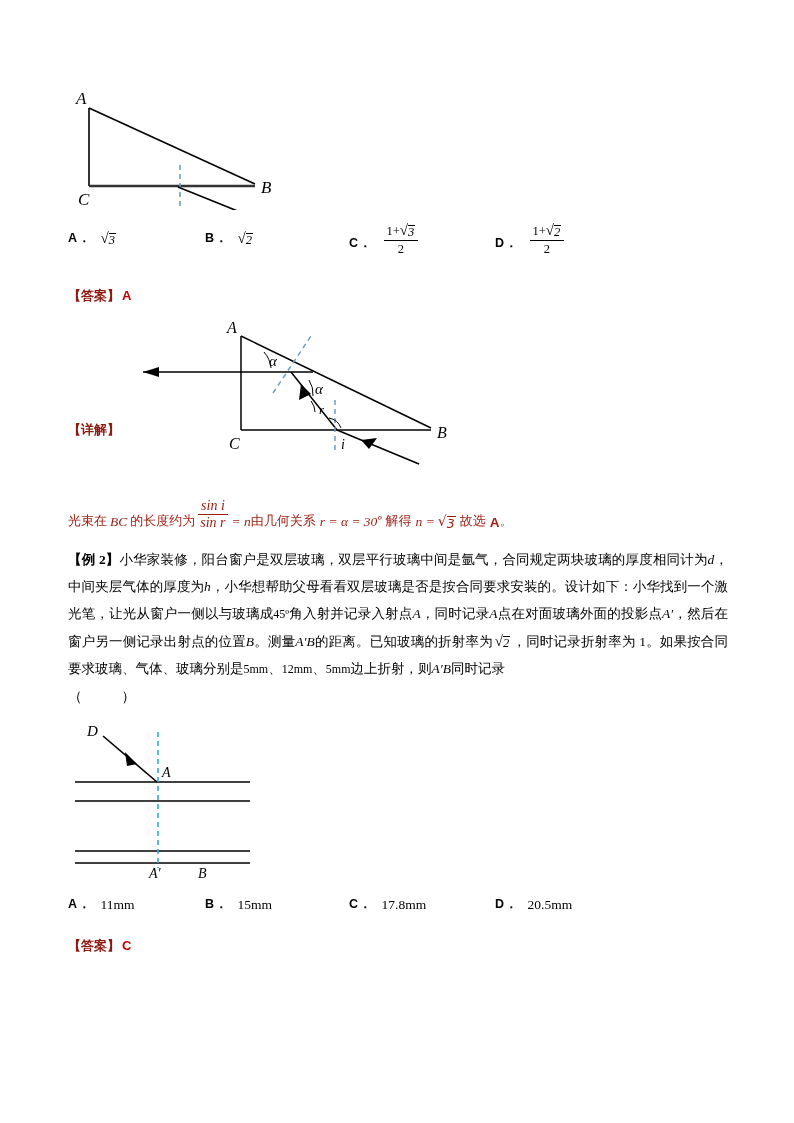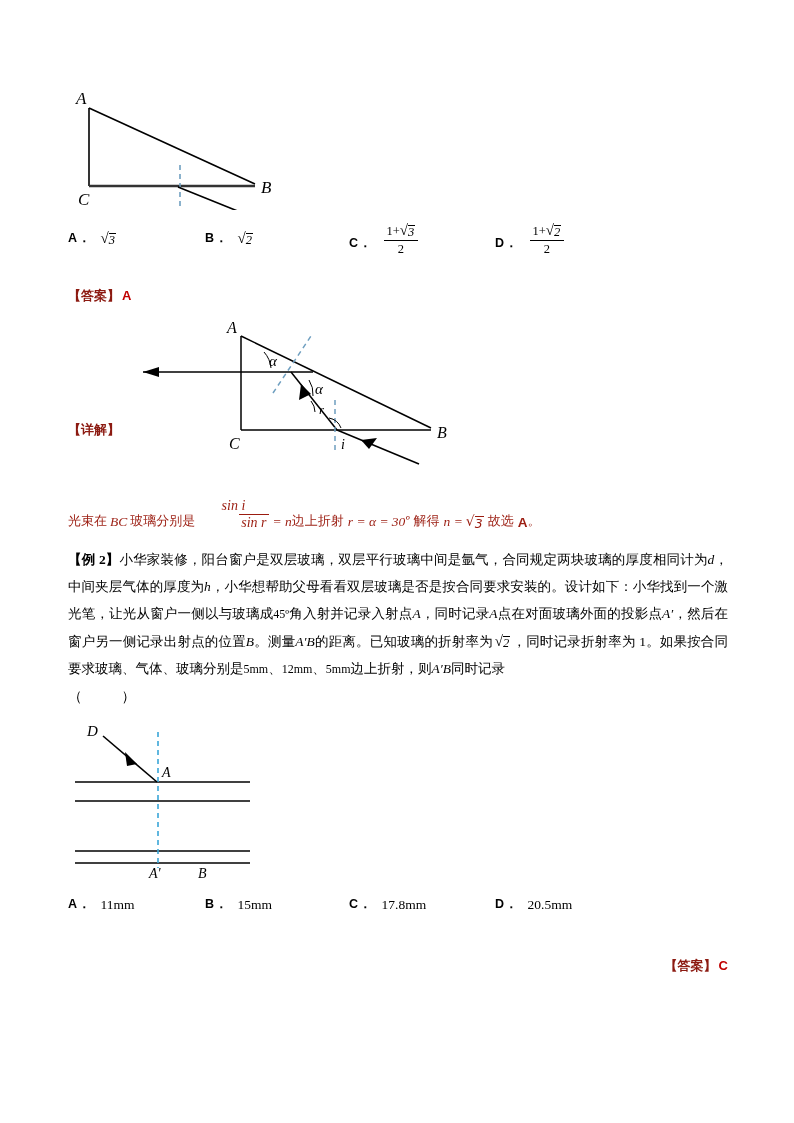--- a/index.html
+++ b/index.html
@@ -283,27 +283,27 @@
         <text x="146" y="48" font-family="Liberation Serif, serif" font-style="italic" font-size="15">α</text>
         <text x="192" y="76" font-family="Liberation Serif, serif" font-style="italic" font-size="15">α</text>
         <text x="196" y="96" font-family="Liberation Serif, serif" font-style="italic" font-size="13">r</text>
         <text x="218" y="131" font-family="Liberation Serif, serif" font-style="italic" font-size="14">i</text>
       </svg>
     </div>
 
     <div class="sol-line" style="margin-top:2px;">
       <span class="cn">光束在</span>
       <span class="mi" style="margin:0 3px;">BC</span>
-      <span class="cn">玻璃分别是</span>
+      <span class="cn">的长度约为</span>
       <span class="sol-frac">
         <span class="num" style="font-style:italic;">sin i</span>
-        <span class="den" style="font-style:italic;margin-left:41px;">sin r</span>
+        <span class="den" style="font-style:italic;">sin r</span>
       </span>
       <span class="mi" style="margin-left:1px;">= n</span>
-      <span class="cn">边上折射</span>
+      <span class="cn">由几何关系</span>
       <span class="mi" style="margin:0 4px;font-style:italic;">r = α = 30º</span>
       <span class="cn">解得</span>
       <span class="mi" style="margin:0 3px 0 4px;">n =</span>
       <span class="sqrt" style="color:#9b1c10;">
           <span class="radsign" style="font-size:14px;">√</span>
           <span class="rad" style="border-top-color:#9b1c10;">3</span>
         </span>
       <span class="cn" style="margin-left:4px;margin-top:27px;">故选</span>
       <span style="font-family:'Liberation Sans',sans-serif;font-weight:bold;margin-left:4px;">A</span>
       <span class="cn">。</span>
@@ -351,18 +351,18 @@
       <div class="option opt-c">
         <span class="lab">C．</span>
         <span class="val">17.8mm</span>
       </div>
       <div class="option opt-d">
         <span class="lab">D．</span>
         <span class="val">20.5mm</span>
       </div>
     </div>
 
-    <div style="margin-top:26px;text-align:right;">
+    <div style="margin-top:6px;">
       <span class="tag">【答案】</span><span class="answer-letter">C</span>
     </div>
 
   </div>
 </div>
 
 </body></html>

